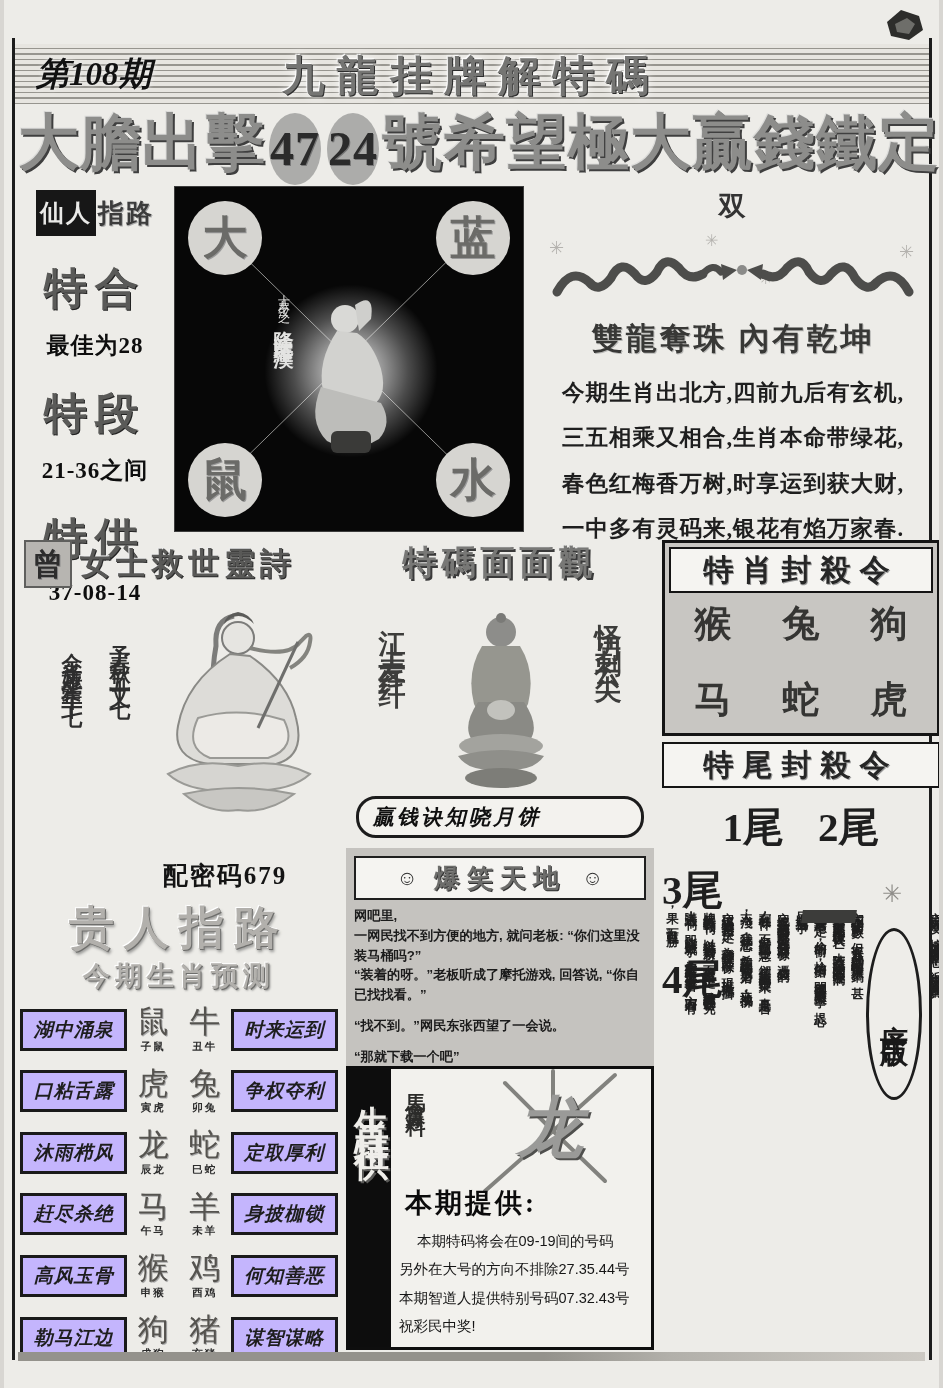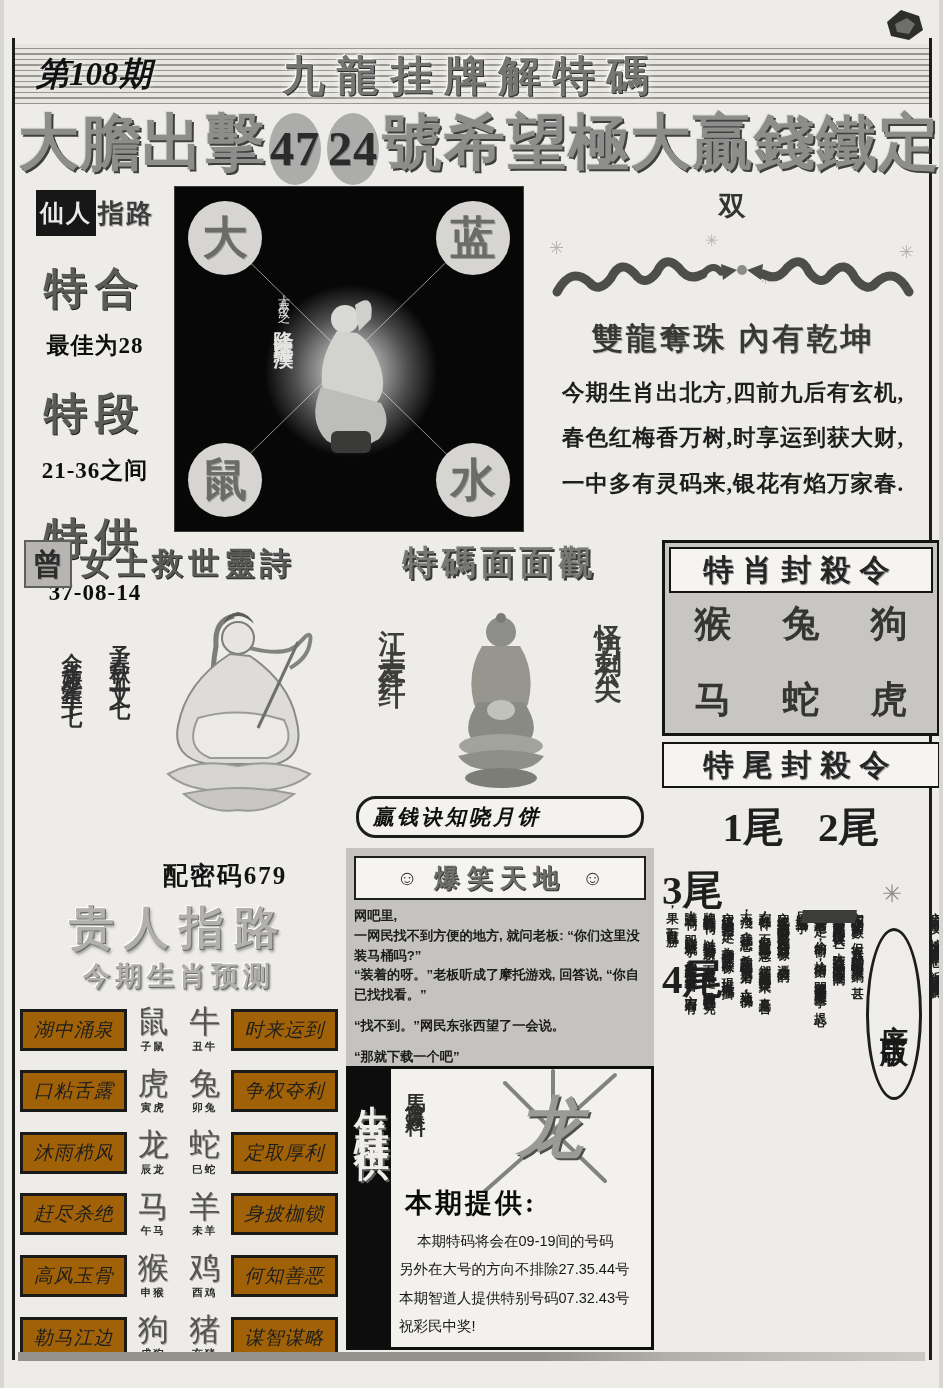--- a/index.html
+++ b/index.html
@@ -108,22 +108,22 @@
   .xy-sparkle{position:absolute;top:-16px;right:40px;font-size:24px;color:#8f8d89;}
   .xy-stamp{position:absolute;top:14px;right:86px;width:54px;height:13px;background:#3c3c3a;transform:skewX(-8deg);}
   
   .panel-zgrid{position:absolute;left:16px;top:898px;width:318px;height:452px;}
   .zg-title1{text-align:center;font-size:45px;font-weight:900;color:#b2b0ac;letter-spacing:10px;
     text-shadow:1px 1px 0 #6e6e6c,-1px -1px 0 #fff,2px 3px 3px #9a9a98;}
   .zg-title2{text-align:center;font-size:27px;font-weight:900;color:#b2b0ac;letter-spacing:5px;margin-top:0px;
     text-shadow:1px 1px 0 #6e6e6c,-1px -1px 0 #fff,2px 2px 2px #9a9a98;}
   .zg-grid{margin-top:12px;display:flex;flex-direction:column;gap:14px;}
   .zg-row{display:flex;align-items:center;justify-content:space-between;}
-  .idiom{width:106px;height:36px;background:#a16207;border:3px solid #1a1a1a;display:flex;align-items:center;
-    justify-content:center;font-size:19px;font-weight:normal;font-style:italic;color:#1e1e1e;letter-spacing:1px;
+  .idiom{width:106px;height:36px;background:#c4b5fd;border:3px solid #1a1a1a;display:flex;align-items:center;
+    justify-content:center;font-size:19px;font-weight:bold;font-style:italic;color:#1e1e1e;letter-spacing:1px;
     white-space:nowrap;}
   .zcell{width:54px;text-align:center;}
   .zicon{font-size:31px;line-height:1.05;color:#55534f;text-shadow:1px 1px 0 #aaa;}
   .zlabel{font-size:10.5px;color:#2c2c2c;margin-top:1px;font-weight:600;letter-spacing:2px;
     font-family:"Liberation Sans","DejaVu Sans",sans-serif;}
   
   .panel-tema{position:absolute;left:342px;top:1066px;width:308px;height:284px;border:3px solid #0e0e0e;
     background:#f2f1ed;box-sizing:border-box;}
   .tema-banner{position:absolute;left:0;top:0;bottom:0;width:42px;background:#0d0d0d;display:flex;
     justify-content:center;padding-top:8px;box-sizing:border-box;}
@@ -206,20 +206,21 @@
       <path d="M20 68 Q34 42 52 58 Q62 70 74 54 Q84 34 98 50 Q108 64 120 48 Q128 30 142 44 Q152 58 166 50" fill="none" stroke="#4d4d4b" stroke-width="9" stroke-linecap="round"></path>
       <path d="M166 50 Q176 38 184 48" fill="none" stroke="#4d4d4b" stroke-width="7" stroke-linecap="round"></path>
       <polygon points="184,40 200,46 186,56" fill="#4d4d4b"></polygon>
       <path d="M372 68 Q358 42 340 58 Q330 70 318 54 Q308 34 294 50 Q284 64 272 48 Q264 30 250 44 Q240 58 226 50" fill="none" stroke="#4d4d4b" stroke-width="9" stroke-linecap="round"></path>
       <polygon points="226,40 210,46 224,56" fill="#4d4d4b"></polygon>
       <circle cx="205" cy="46" r="5" fill="#8b8b89"></circle>
     </svg>
     <div class="dragon-title">雙龍奪珠  內有乾坤</div>
     <div class="dragon-poem">
       <div>今期生肖出北方,四前九后有玄机,</div>
+      <div>三五相乘又相合,生肖本命带绿花,</div>
       <div>春色红梅香万树,时享运到获大财,</div>
       <div>一中多有灵码来,银花有焰万家春.</div>
     </div>
   </div>
 
   <div class="panel-lingshi">
     <div class="ls-head">
       <span class="zeng-box">曾</span>
       <span class="ls-title">女士救世靈詩</span>
     </div>

